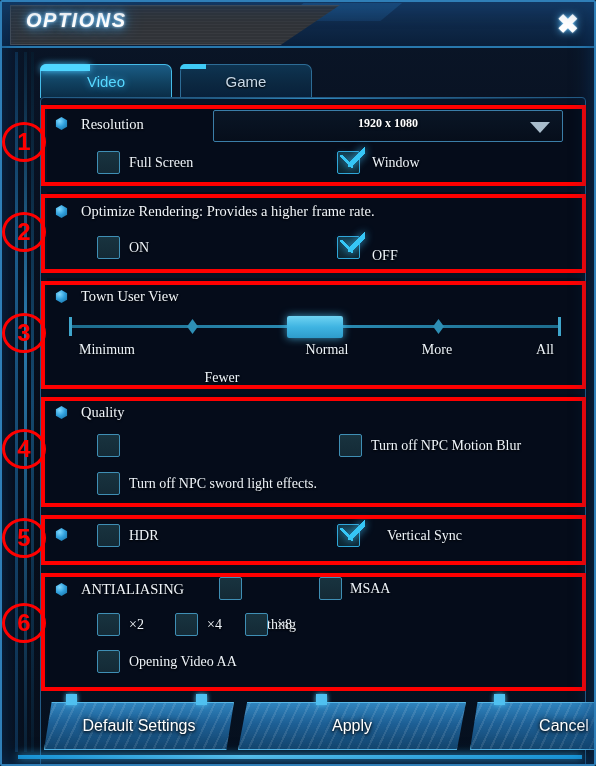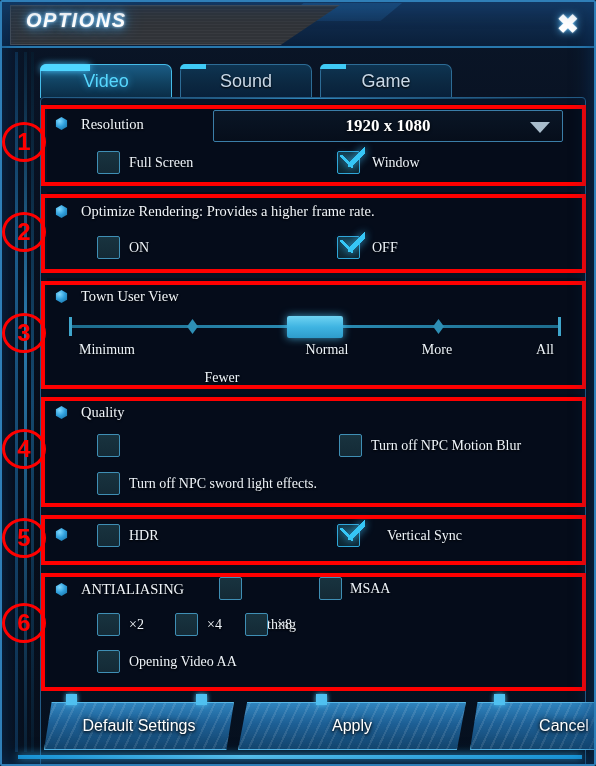--- a/index.html
+++ b/index.html
@@ -66,21 +66,21 @@
 
   
   #tabs{
     position:absolute; left:38px; top:62px;
     display:flex; gap:8px;
   }
   .tab{
     position:relative;
     width:132px; height:34px;
     display:flex; align-items:center; justify-content:center;
-    font-size:18px; color:#c9d9e8;
+    font-size:15px; color:#c9d9e8;
     background: linear-gradient(180deg,#0e3451 0%, #0b2740 60%, #08203a 100%);
     border:1px solid #2d6c96;
     border-bottom:none;
     border-radius:7px 7px 0 0;
     cursor:pointer;
     text-shadow:0 1px 2px #000;
   }
   .tab::before{
     content:"";
     position:absolute; left:-1px; top:-1px;
@@ -183,21 +183,21 @@
     left:166px; top:6px;
     width:350px; height:32px;
     background: linear-gradient(180deg,#0a1626 0%, #060e1b 100%);
     border:1px solid #3b7ea8;
     border-radius:2px;
     cursor:pointer;
   }
   #res-value{
     position:absolute; left:0; right:0; top:5px;
     text-align:center;
-    font-size:17px; font-weight:bold; color:#ffffff;
+    font-size:12px; font-weight:bold; color:#ffffff;
     text-shadow:0 1px 3px #000;
   }
   #res-arrow{
     position:absolute; right:12px; top:11px;
     width:0;height:0;
     border-left:10px solid transparent;
     border-right:10px solid transparent;
     border-top:11px solid #a9bdcc;
     cursor:pointer;
   }
@@ -302,23 +302,20 @@
   <div class="accent-bar accent-a"></div>
   <div class="accent-bar accent-b"></div>
   <div class="accent-bar accent-c"></div>
   <div class="accent-bar accent-r"></div>
 
   <div id="tabs">
     <div class="tab active">
       <span>Video</span>
     </div>
     <div class="tab">
-      <span>Sound</span>
-    </div>
-    <div class="tab">
       <span>Game</span>
     </div>
   </div>
 
   <div id="panel">
 
     <div class="section" style="top:6px; height:80px;">
       <div class="gem" style="top:13px;"></div>
       <div class="sec-label" style="left:34px; top:12px;">Resolution</div>
 
@@ -335,21 +332,21 @@
     </div>
 
     <div class="section" style="top:94px; height:78px;">
       <div class="gem" style="top:13px;"></div>
       <div class="sec-label" style="left:34px; top:11px;">Optimize Rendering: Provides a higher frame rate.</div>
 
       <div class="cb" style="left:50px; top:44px;"></div>
       <div class="cb-label" style="left:82px; top:48px;">ON</div>
 
       <div class="cb checked" style="left:290px; top:44px;"></div>
-      <div class="cb-label" style="left:325px; top:48px;">OFF</div>
+      <div class="cb-label" style="left:325px; top:56px;">OFF</div>
     </div>
 
     <div class="section" style="top:180px; height:108px;">
       <div class="gem" style="top:12px;"></div>
       <div class="sec-label" style="left:34px; top:10px;">Town User View</div>
 
       <div id="slider-wrap">
         <div id="slider-track"></div>
         <div class="s-end" style="left:0px;"></div>
         <div class="s-end" style="left:489px;"></div>

